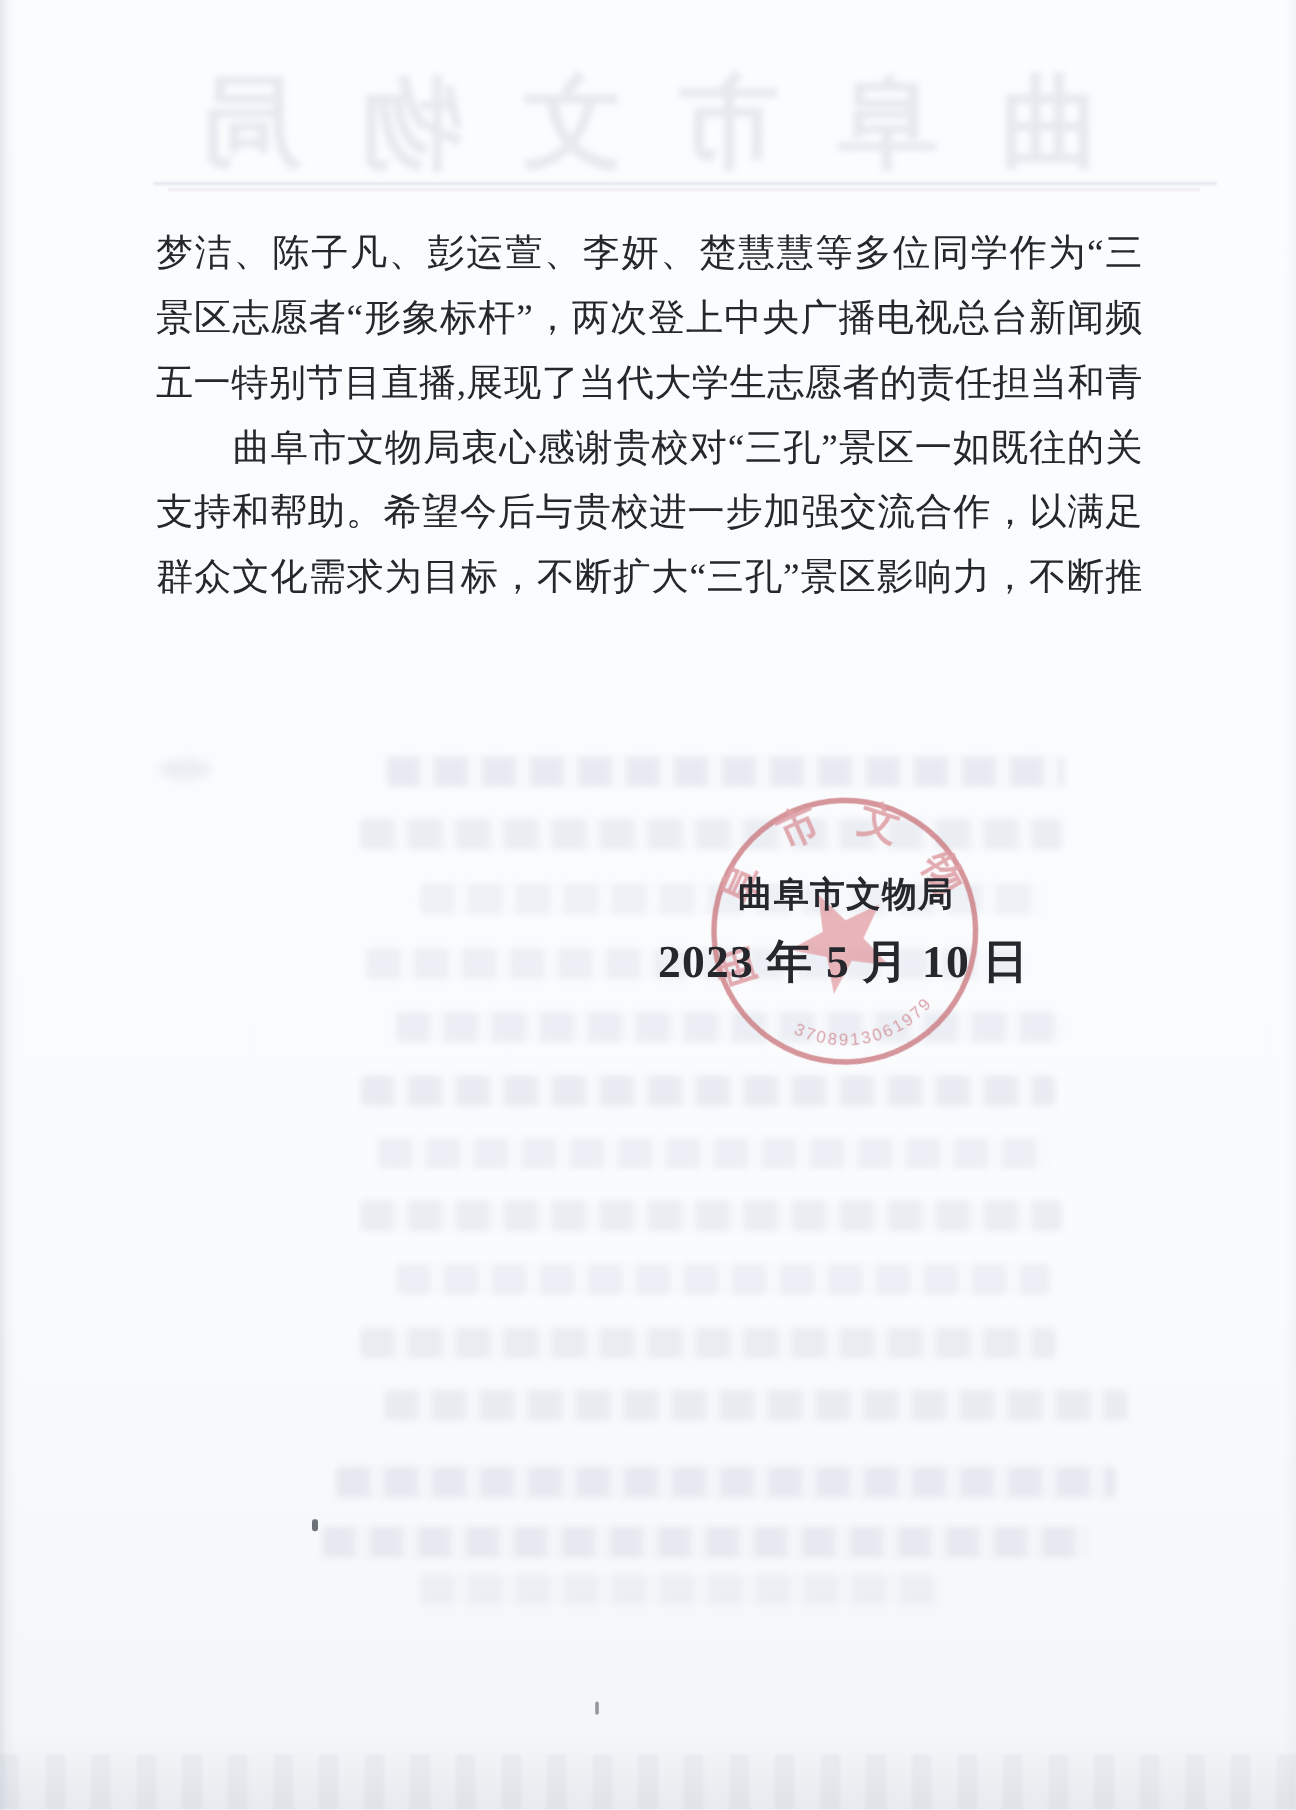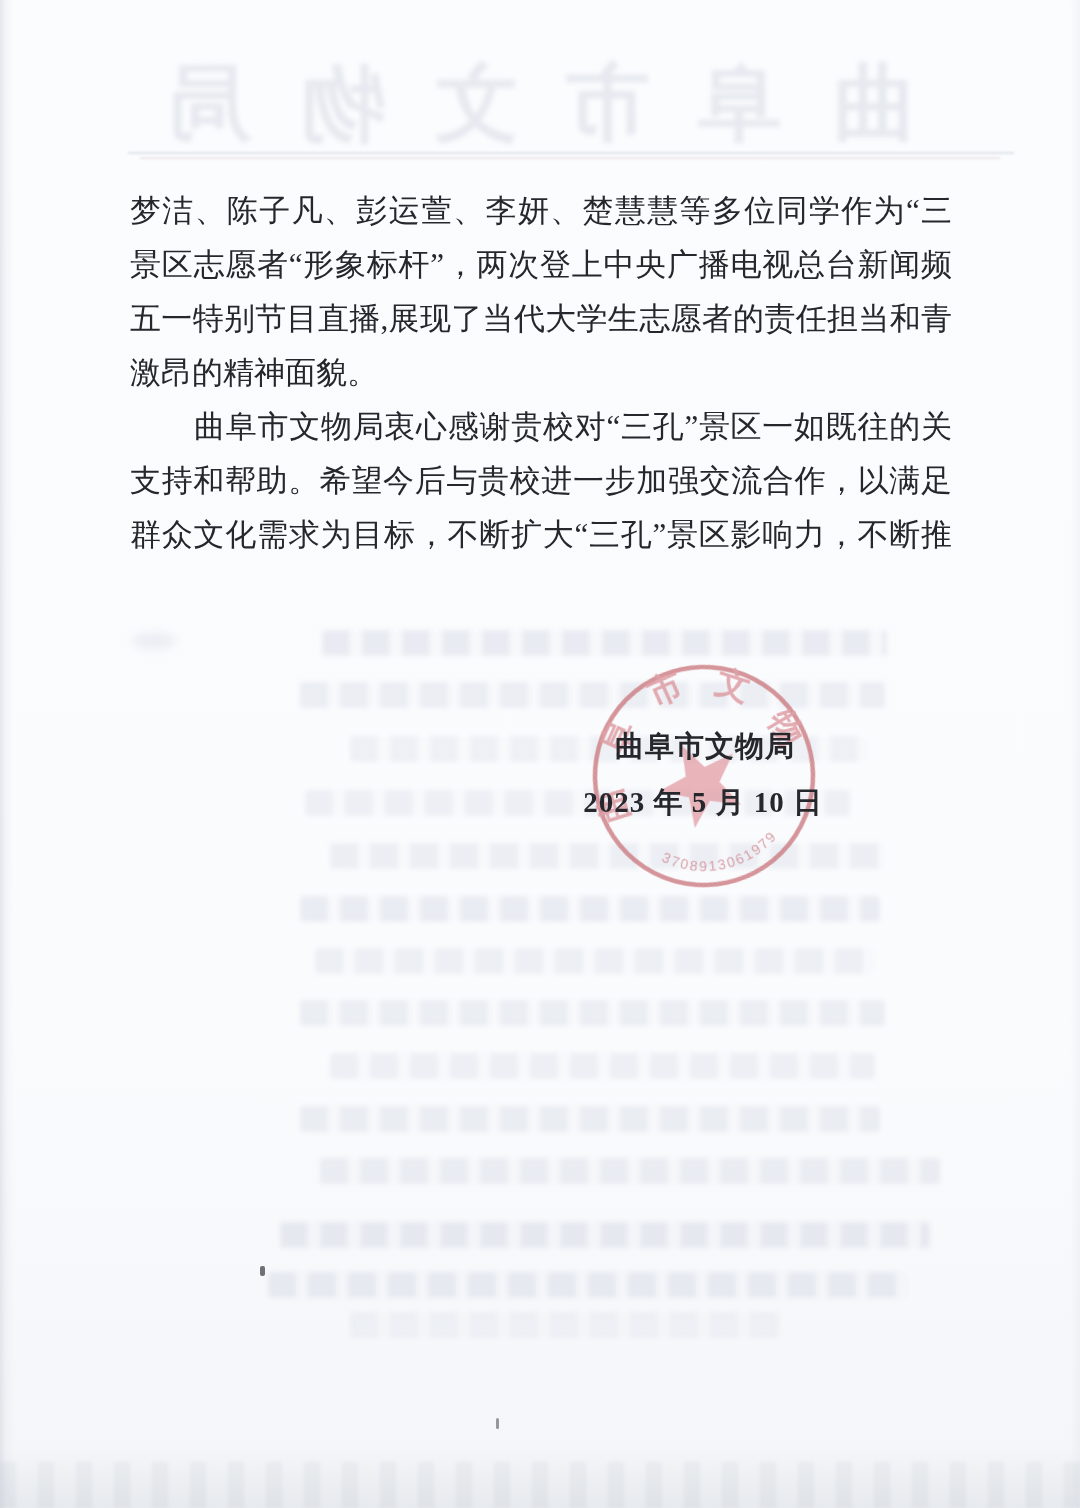--- a/index.html
+++ b/index.html
@@ -50,21 +50,21 @@
   .plain{text-align:left;}
   .indent{text-indent:64px;}
   
   .signature{
     position:absolute;left:540px;top:724px;width:330px;height:44px;
     text-align:center;font-size:29px;line-height:44px;color:#26272c;
     font-weight:600;letter-spacing:1px;
   }
   .sig-date{
     position:absolute;left:538px;top:781px;width:330px;height:42px;
-    text-align:center;font-size:29px;line-height:42px;color:#26272c;
+    text-align:center;font-size:38px;line-height:42px;color:#26272c;
     font-weight:600;letter-spacing:1px;white-space:nowrap;
   }
   
   .seal{
     position:absolute;left:554px;top:626px;width:300px;height:300px;
     transform:rotate(-12deg);opacity:.88;filter:blur(.4px);
   }
 </style>
 </head>
 <body>
@@ -100,21 +100,20 @@
 
   <div class="blob" style="left:132px;top:632px;width:44px;height:18px;background:rgba(150,160,182,.14)"></div>
   <div class="speck" style="left:260px;top:1266px;width:5px;height:10px;background:#4a4f58;opacity:.8"></div>
   <div class="speck" style="left:496px;top:1418px;width:3px;height:11px;background:#6b7078;opacity:.7"></div>
   <div class="bottom-streaks"></div>
 
   <div class="letter-body">
     <div class="tline just">梦洁、陈子凡、彭运萱、李妍、楚慧慧等多位同学作为“三孔”</div>
     <div class="tline just">景区志愿者“形象标杆”，两次登上中央广播电视总台新闻频道</div>
     <div class="tline just">五一特别节目直播,展现了当代大学生志愿者的责任担当和青春</div>
-    <div class="tline plain">激昂的精神面貌。</div>
     <div class="tline just indent">曲阜市文物局衷心感谢贵校对“三孔”景区一如既往的关心、</div>
     <div class="tline just">支持和帮助。希望今后与贵校进一步加强交流合作，以满足人民</div>
     <div class="tline just">群众文化需求为目标，不断扩大“三孔”景区影响力，不断推进</div>
   </div>
 
   <svg class="seal" viewBox="0 0 300 300">
     <defs>
       <path id="arcTop" d="M 71 179 A 84 84 0 1 1 229 179" fill="none"></path>
       <path id="arcBottom" d="M 88.9 222.8 A 95 95 0 0 0 211.1 222.8" fill="none"></path>
     </defs>

